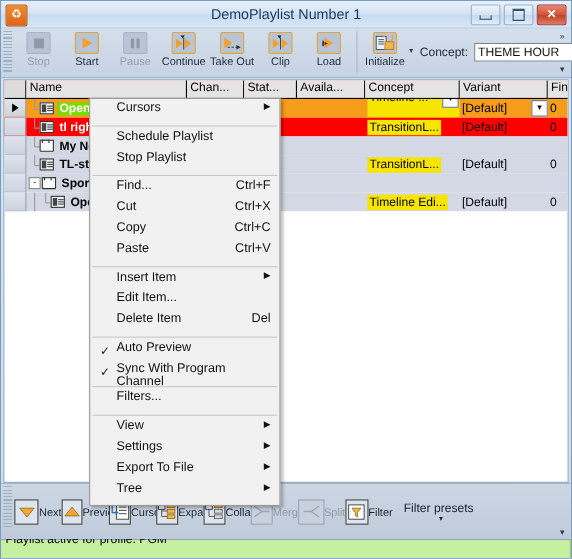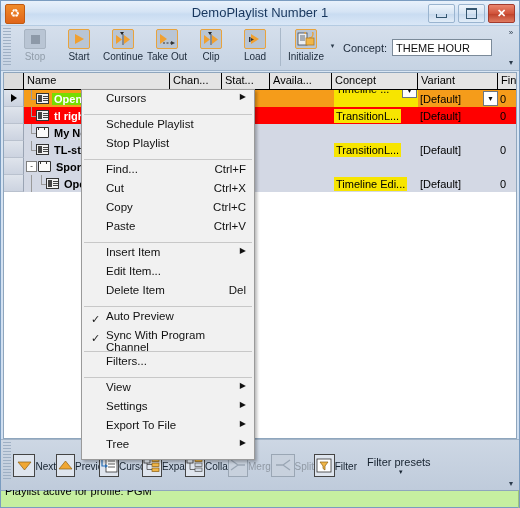--- a/index.html
+++ b/index.html
@@ -242,20 +242,29 @@
 
       <div class="tb-btn">
         <div class="tb-icon">
           <svg width="11" height="12" viewBox="0 0 11 12">
               <polygon points="1,1 10,6 1,11" fill="#f0a030"></polygon>
             </svg>
         </div>
         <div class="tb-label">Start</div>
       </div>
 
+      <div class="tb-btn disabled">
+        <div class="tb-icon">
+          <svg width="10" height="11" viewBox="0 0 10 11">
+              <rect x="1" y="1" width="3" height="9" fill="#8d99a8"></rect>
+              <rect x="6" y="1" width="3" height="9" fill="#8d99a8"></rect>
+            </svg>
+        </div>
+        <div class="tb-label">Pause</div>
+      </div>
 
       <div class="tb-btn">
         <div class="tb-icon">
           <svg width="18" height="14" viewBox="0 0 18 14">
             <polygon points="2,3 8,7.5 2,12" fill="#f0a030"></polygon>
             <polygon points="10,3 16,7.5 10,12" fill="#f0a030"></polygon>
             <polygon points="6,0 10,0 8,3" fill="#222"></polygon>
             <line x1="9" y1="2" x2="9" y2="13" stroke="#222" stroke-width="0.7"></line>
           </svg>
         </div>

